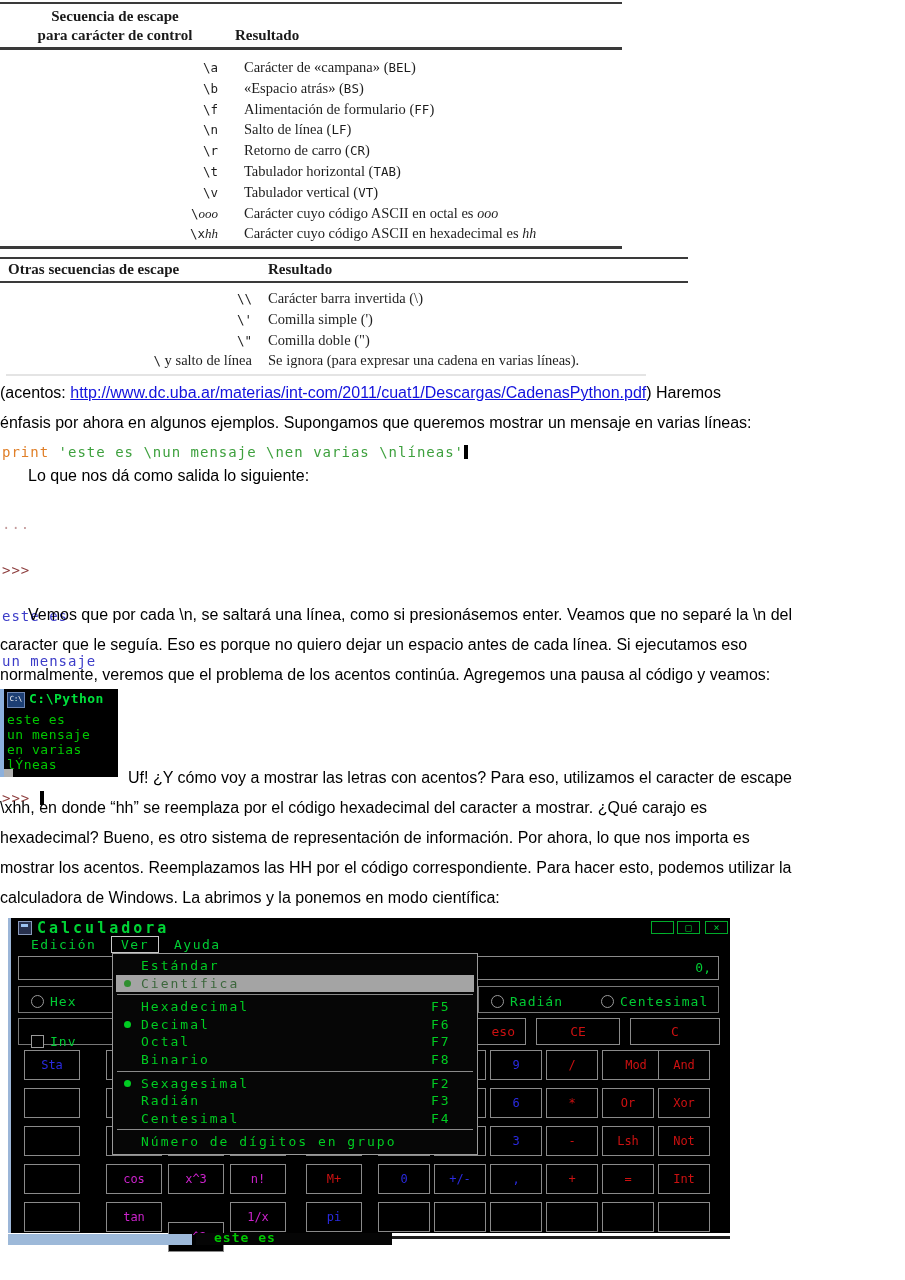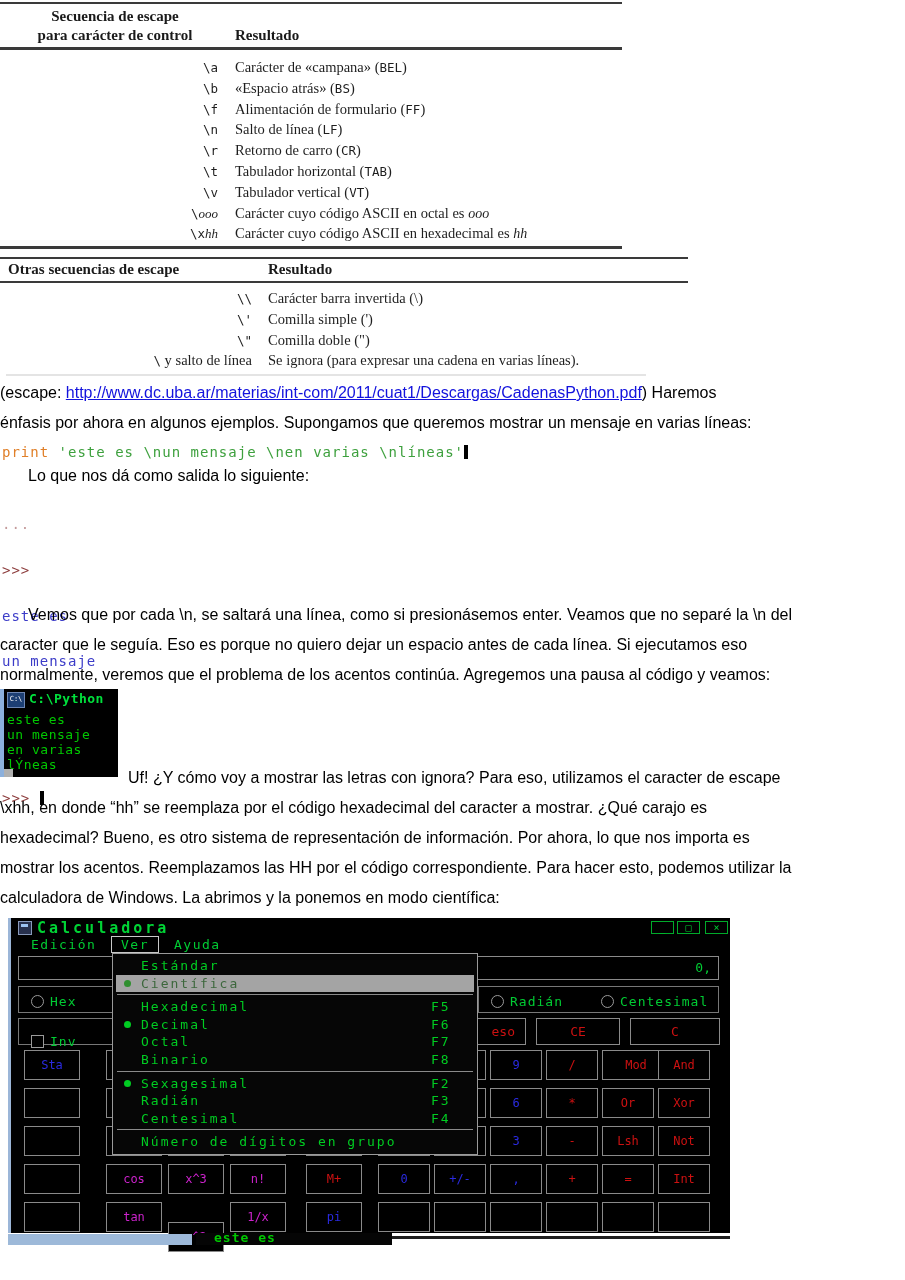--- a/index.html
+++ b/index.html
@@ -10,21 +10,21 @@
   .mono{font-family:"DejaVu Sans Mono",monospace;}
 
   
   .rule{position:absolute;background:#3a3a3a;}
   .t-head{font-family:"Liberation Serif",serif;font-weight:bold;font-size:15px;color:#1a1a1a;}
   .t-rows{position:absolute;font-size:14.5px;color:#1e1e1e;}
   .t-row{height:20.8px;line-height:20.8px;white-space:nowrap;font-family:"Liberation Serif",serif;}
   .t-seq{display:inline-block;text-align:right;font-size:12.5px;}
   .t1 .t-seq{width:218px;}
   .t2 .t-seq{width:252px;}
-  .t-res{margin-left:17px;}
+  .t-res{margin-left:26px;}
   .t2 .t-res{margin-left:16px;}
   .t-code{font-size:12.5px;}
   .t-res i, .t-seq i{font-family:"Liberation Serif",serif;font-size:14px;}
 
   
   .para{position:absolute;font-size:16px;line-height:30px;color:#000;white-space:nowrap;}
   .indent{padding-left:28px;}
   a.srclink{color:var(--link_blue,#1212dd);text-decoration:underline;}
 
   
@@ -125,21 +125,21 @@
   <div class="abs t-head" style="left:268px;top:261px;">Resultado</div>
   <div class="rule" style="left:0;top:281px;width:688px;height:2px;"></div>
   <div class="t-rows t2" style="left:0;top:288px;width:720px;">
       <div class="t-row"><span class="t-seq mono">\\</span><span class="t-res">Carácter barra invertida (\)</span></div>
       <div class="t-row"><span class="t-seq mono">\'</span><span class="t-res">Comilla simple (')</span></div>
       <div class="t-row"><span class="t-seq mono">\"</span><span class="t-res">Comilla doble (")</span></div>
       <div class="t-row"><span class="t-seq mono"><span class="mono">\</span><span class="serif" style="font-size: 14.5px;"> y salto de línea</span></span><span class="t-res">Se ignora (para expresar una cadena en varias líneas).</span></div>
     </div>
   <div class="faintline" style="left:6px;top:374px;width:640px;height:2px;"></div>
 
-  <div class="para" style="left:0;top:378px;"><span>(escape: </span><a href="#" class="srclink">http://www.dc.uba.ar/materias/int-com/2011/cuat1/Descargas/CadenasPython.pdf</a><span>) Haremos</span></div>
+  <div class="para" style="left:0;top:378px;"><span>(acentos: </span><a href="#" class="srclink">http://www.dc.uba.ar/materias/int-com/2011/cuat1/Descargas/CadenasPython.pdf</a><span>) Haremos</span></div>
   <div class="para" style="left:0;top:408px;">énfasis por ahora en algunos ejemplos. Supongamos que queremos mostrar un mensaje en varias líneas:</div>
 
   <div class="codeline" style="left:2px;top:444px;"><span class="kw">print</span><span class="str"> 'este es \nun mensaje \nen varias \nlíneas'</span><span class="cursor"></span></div>
 
   <div class="para" style="left:0;top:465px;line-height:22px;"><span class="indent" style="padding-left:28px;">Lo que nos dá como salida lo siguiente:</span></div>
 
   <div class="console" style="left:2px;top:487px;">
     <div class="con-faint">...</div>
     <div class="con-prompt">&gt;&gt;&gt; </div>
     <div class="con-out">este es</div>
@@ -163,21 +163,21 @@
     </div>
     <div class="term-body">
       <div>este es</div>
       <div>un mensaje</div>
       <div>en varias</div>
       <div>lÝneas</div>
     </div>
     <div class="term-corner"></div>
   </div>
 
-  <div class="para" style="left:128px;top:763px;">Uf! ¿Y cómo voy a mostrar las letras con ignora? Para eso, utilizamos el caracter de escape</div>
+  <div class="para" style="left:128px;top:763px;">Uf! ¿Y cómo voy a mostrar las letras con acentos? Para eso, utilizamos el caracter de escape</div>
   <div class="para" style="left:0;top:793px;">
     <div>\xhh, en donde “hh” se reemplaza por el código hexadecimal del caracter a mostrar. ¿Qué carajo es</div>
     <div>hexadecimal? Bueno, es otro sistema de representación de información. Por ahora, lo que nos importa es</div>
     <div>mostrar los acentos. Reemplazamos las HH por el código correspondiente. Para hacer esto, podemos utilizar la</div>
     <div>calculadora de Windows. La abrimos y la ponemos en modo científica:</div>
   </div>
 
   <div class="calcwin">
     <div class="calc-blue"></div>
     <div class="calc-title">

